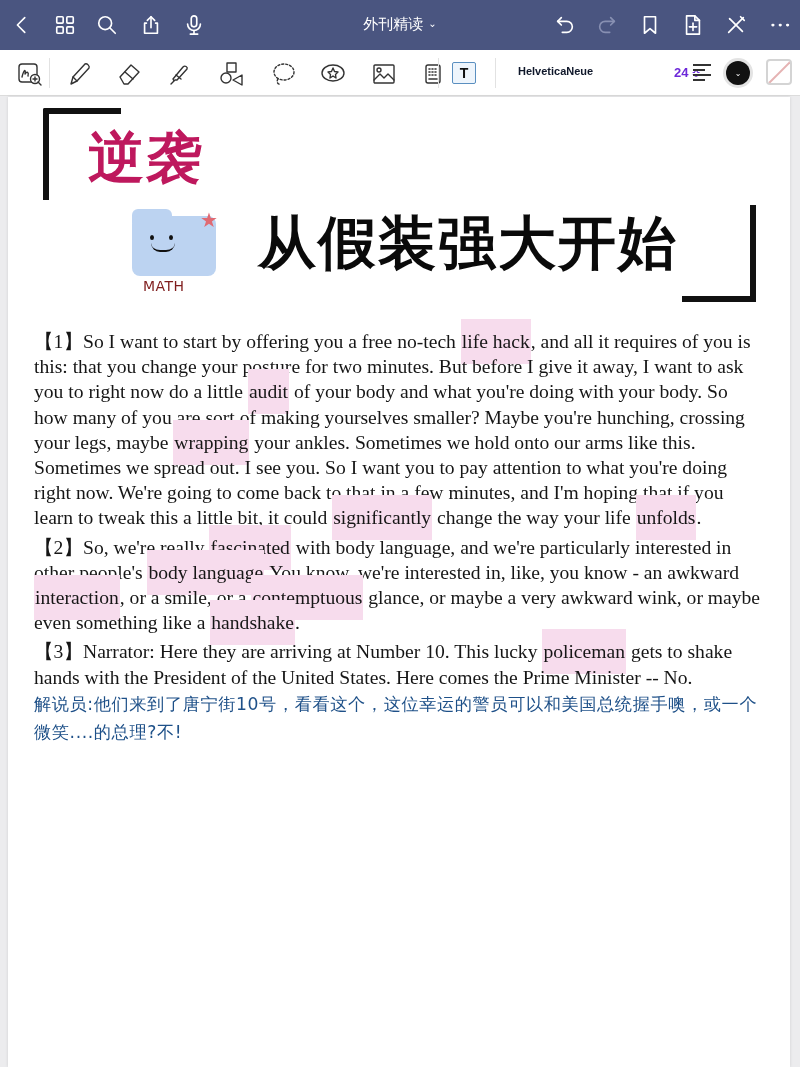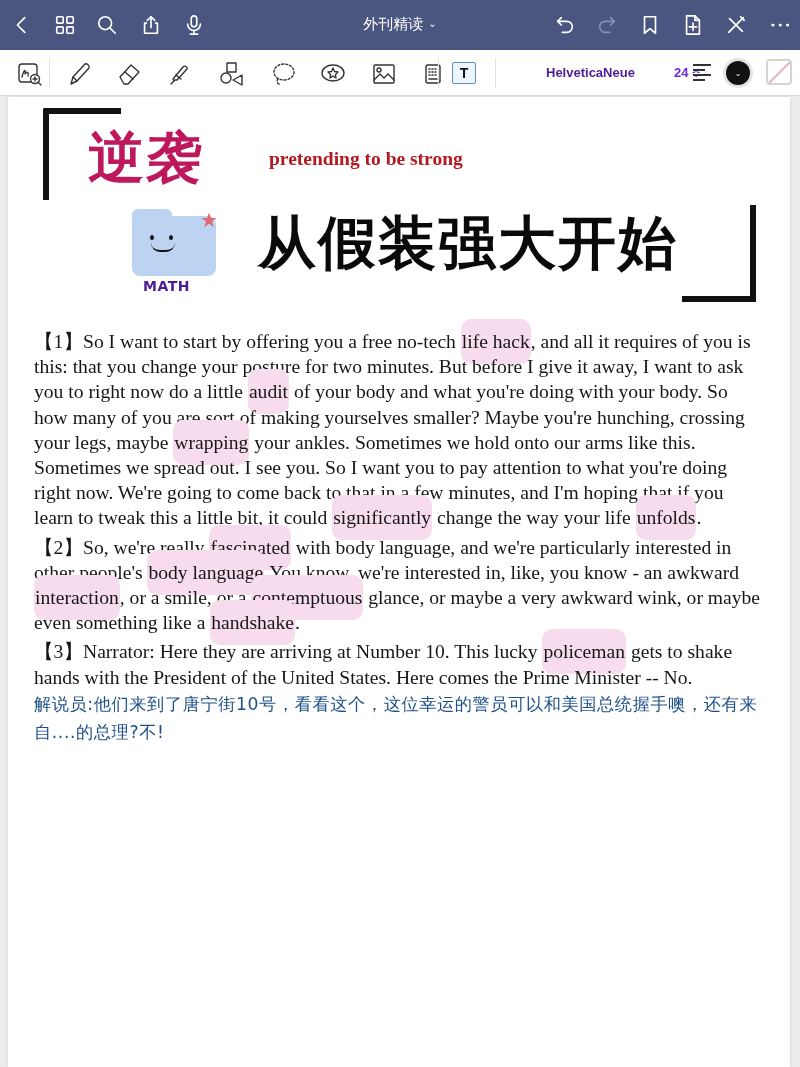--- a/index.html
+++ b/index.html
@@ -27,21 +27,21 @@
   }
   .tool { position: absolute; top: 10px; width: 28px; height: 28px; display: flex; align-items: center; justify-content: center; cursor: pointer; }
   .tool svg { width: 26px; height: 26px; stroke: #333; fill: none; stroke-width: 1.4; stroke-linecap: round; stroke-linejoin: round; }
   .tb-sep { position: absolute; top: 8px; width: 1px; height: 30px; background: #e2e2e2; }
   .text-tool {
     position: absolute; left: 452px; top: 62px; width: 24px; height: 22px;
     border: 1.5px solid #5a8fc0; border-radius: 2px; background: #eef5fc;
     display: flex; align-items: center; justify-content: center;
     font-weight: bold; font-size: 14px; color: #111;
   }
-  .font-name { position: absolute; left: 546px; top: 65px; font-size: 13px; font-weight: bold; color: #4c1d95; cursor: pointer; }
+  .font-name { position: absolute; left: 518px; top: 65px; font-size: 11px; font-weight: bold; color: #0f172a; cursor: pointer; }
   .font-size { position: absolute; left: 674px; top: 65px; font-size: 13px; font-weight: bold; color: #6d28d9; cursor: pointer; }
   .font-size .stepper { font-size: 11px; margin-left: 3px; font-weight: normal; }
   .align-icon { position: absolute; left: 693px; top: 64px; width: 18px; height: 16px; cursor: pointer; }
   .align-icon span { display: block; height: 1.6px; background: #333; margin-bottom: 3.4px; }
   .color-swatch {
     position: absolute; left: 726px; top: 61px; width: 24px; height: 24px; border-radius: 50%;
     background: #111; box-shadow: 0 0 0 3px #e3e3e3; cursor: pointer;
     display: flex; align-items: center; justify-content: center; color: #fff; font-size: 8px;
   }
   .fill-swatch {
@@ -78,32 +78,32 @@
     position: absolute; left: 258px; top: 214px; font-size: 58px; font-weight: 900;
     font-family: "DejaVu Sans", sans-serif; color: #0a0a0a; letter-spacing: 2px; line-height: 1;
   }
   
   .sticker { position: absolute; left: 128px; top: 198px; width: 100px; height: 100px; }
   .folder-tab { position: absolute; left: 4px; top: 11px; width: 40px; height: 14px; background: #bcd3f1; border-radius: 6px 6px 0 0; }
   .folder-body { position: absolute; left: 4px; top: 18px; width: 84px; height: 60px; background: #bcd3f1; border-radius: 8px; }
   .folder-eye { position: absolute; top: 37px; width: 4px; height: 5px; background: #111; border-radius: 50%; }
   .folder-smile { position: absolute; left: 23px; top: 45px; width: 24px; height: 9px; border-bottom: 2.5px solid #111; border-radius: 0 0 14px 14px; }
   .folder-star { position: absolute; left: 72px; top: 12px; color: #e06a73; font-size: 20px; line-height: 1; }
-  .sticker-label { position: absolute; left: 15px; top: 80px; font-size: 14px; font-weight: bold; letter-spacing: 0.5px; color: #4c1d95; font-family: "DejaVu Sans", sans-serif; }
+  .sticker-label { position: absolute; left: 15px; top: 80px; font-size: 14px; font-weight: normal; letter-spacing: 0.5px; color: #7f1d1d; font-family: "DejaVu Sans", sans-serif; }
 
   
   .content { position: absolute; left: 34px; top: 329px; width: 730px; }
   .en {
     font-family: "Liberation Serif", serif; font-size: 19.6px; line-height: 25.2px; color: #161616;
   }
   .cn {
     font-family: "DejaVu Sans", sans-serif; font-size: 17.2px; line-height: 28.6px; color: #1e5088;
     letter-spacing: 0.6px; margin-top: 0px;
   }
-  .hl { background: #f7dced; border-radius: 10px; padding: 12px 1px; }
+  .hl { background: #f7dced; border-radius: 0; padding: 12px 1px; }
   .para { margin-bottom: 4px; }
   .num { }
 </style>
 </head>
 <body>
 
 <div class="navbar">
   <div class="nav-icon" style="left:10px">
     <svg viewBox="0 0 24 24">
         <path d="M15 4 L7 12 L15 20"></path>
@@ -262,21 +262,20 @@
   </div>
 <div class="fill-swatch"></div>
 
 <div class="page"></div>
 
 <div class="bracket-tl"></div>
 <div class="bracket-br"></div>
 
 <div class="title-cn-1">逆袭</div>
 <div class="title-en">
-  <div>pretending to be strong</div>
 </div>
 <div class="title-cn-2">从假装强大开始</div>
 
 <div class="sticker">
   <div class="folder-tab"></div>
   <div class="folder-body"></div>
   <div class="folder-eye" style="left:22px"></div>
   <div class="folder-eye" style="left:41px"></div>
   <div class="folder-smile"></div>
   <div class="folder-star">★</div>
@@ -285,15 +284,15 @@
 
 <div class="content" id="content">
     <div class="para">
       <div class="en"><span class="num">【1】</span><span>So I want to start by offering you a free no-tech </span><span class="hl">life hack</span><span>, and all it requires of you is this: that you change your posture for two minutes. But before I give it away, I want to ask you to right now do a little </span><span class="hl">audit</span><span> of your body and what you're doing with your body. So how many of you are sort of making yourselves smaller? Maybe you're hunching, crossing your legs, maybe </span><span class="hl">wrapping</span><span> your ankles. Sometimes we hold onto our arms like this. Sometimes we spread out. I see you. So I want you to pay attention to what you're doing right now. We're going to come back to that in a few minutes, and I'm hoping that if you learn to tweak this a little bit, it could </span><span class="hl">significantly</span><span> change the way your life </span><span class="hl">unfolds</span><span>.</span></div>
     </div>
     <div class="para">
       <div class="en"><span class="num">【2】</span><span>So, we're really </span><span class="hl">fascinated</span><span> with body language, and we're particularly interested in other people's </span><span class="hl">body language</span><span>.You know, we're interested in, like, you know - an awkward </span><span class="hl">interaction</span><span>, or a smile, or a </span><span class="hl">contemptuous</span><span> glance, or maybe a very awkward wink, or maybe even something like a </span><span class="hl">handshake</span><span>.</span></div>
     </div>
     <div class="para">
       <div class="en"><span class="num">【3】</span><span>Narrator: Here they are arriving at Number 10. This lucky </span><span class="hl">policeman</span><span> gets to shake hands with the President of the United States. Here comes the Prime Minister -- No.</span></div>
-      <div class="cn">解说员:他们来到了唐宁街10号，看看这个，这位幸运的警员可以和美国总统握手噢，还有来自....的总理?不!</div>
+      <div class="cn">解说员:他们来到了唐宁街10号，看看这个，这位幸运的警员可以和美国总统握手噢，或一个微笑....的总理?不!</div>
     </div>
   </div>
 
 </body></html>

